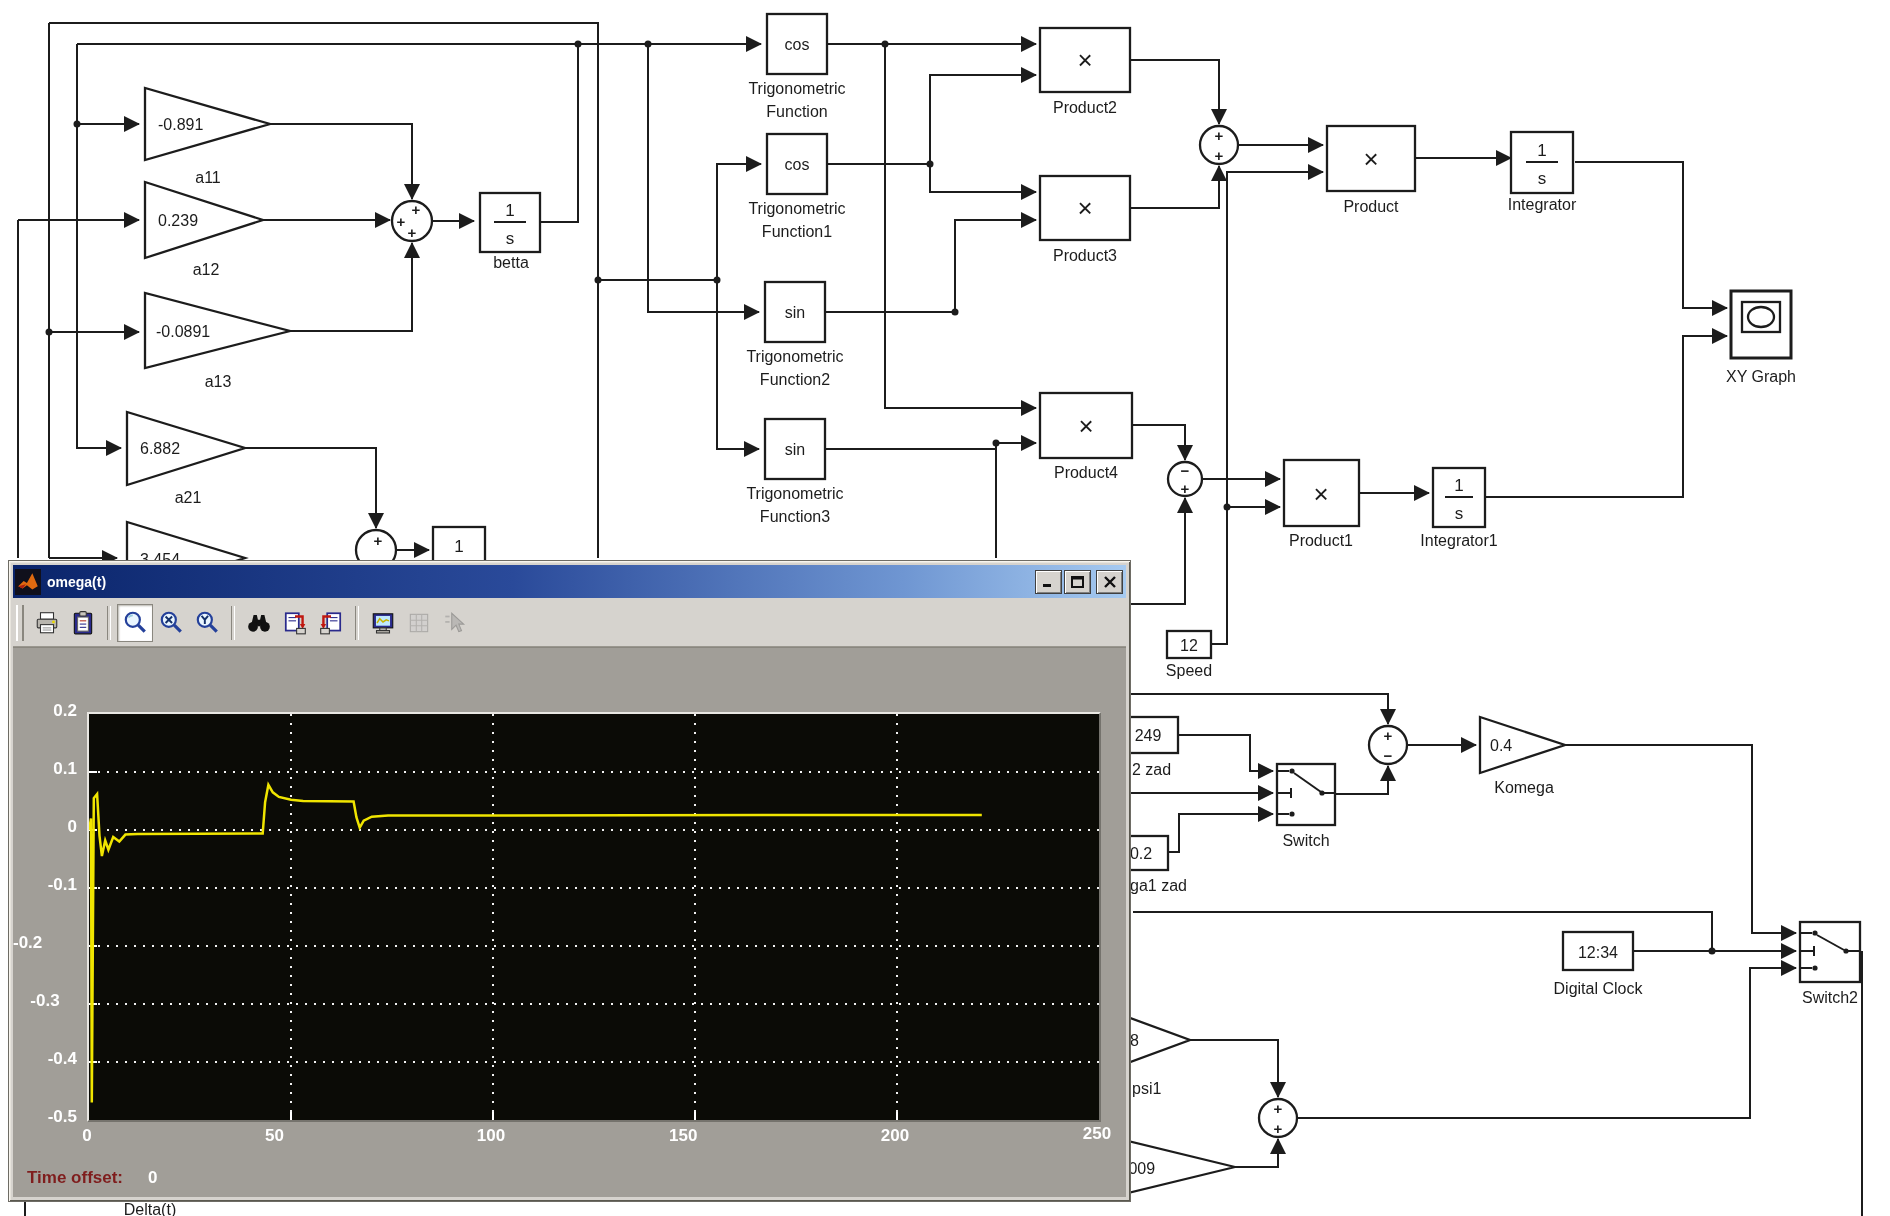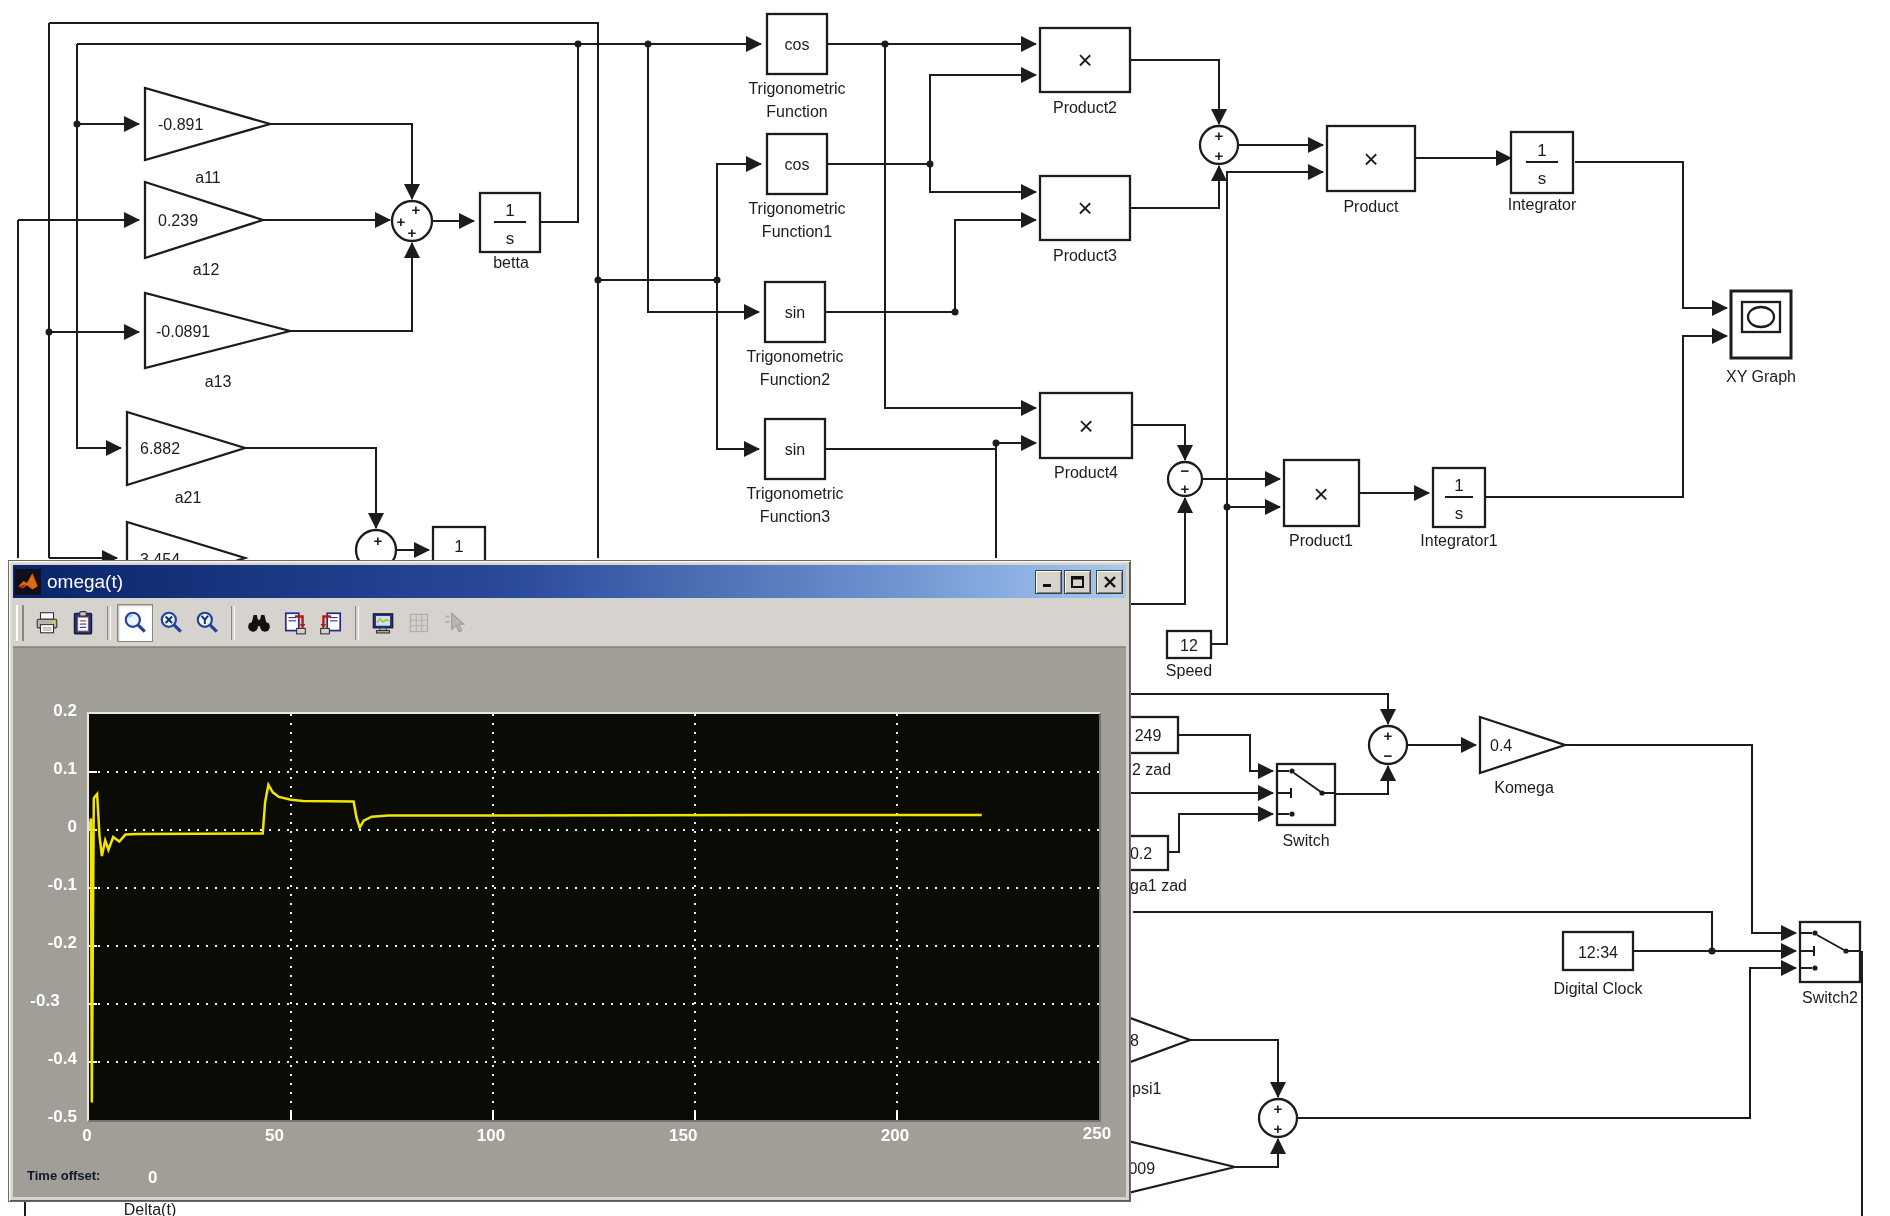--- a/index.html
+++ b/index.html
@@ -15,21 +15,21 @@
   .sum-sign{font-size:15px;font-weight:bold;}
 
   
   .scope-window{position:absolute;left:8px;top:560px;width:1121px;height:640px;z-index:10;
     background:#d6d3ce;border:1px solid #6e6c65;
     box-shadow:inset 1px 1px 0 #f8f5ee, inset -1px -1px 0 #5a584f, inset 2px 2px 0 #e7e4dd;}
   .titlebar{position:absolute;left:4px;right:4px;top:4px;height:33px;
     background:linear-gradient(90deg,#0a246a 0%,#2a4a9a 45%,#6f96d2 80%,#a6caf0 100%);
     display:flex;align-items:center;}
   .title-icon{width:26px;height:26px;margin-left:2px;flex:0 0 auto;}
-  .title-text{color:#ffffff;font-size:19px;font-weight:normal;margin-left:6px;flex:1 1 auto;
+  .title-text{color:#ffffff;font-size:14px;font-weight:bold;margin-left:6px;flex:1 1 auto;
     white-space:nowrap;}
   .win-btns{display:flex;gap:2px;margin-right:3px;}
   .win-btn{width:27px;height:24px;background:#d6d3ce;border:1px solid #404040;
     box-shadow:inset 1px 1px 0 #ffffff, inset -1px -1px 0 #808080;
     display:flex;align-items:center;justify-content:center;padding:0;cursor:default;}
   .win-btn.close{margin-left:3px;}
   .toolbar{position:absolute;left:4px;right:4px;top:39px;height:46px;background:#d6d3ce;
     display:flex;align-items:center;border-bottom:1px solid #9a978f;box-shadow:0 1px 0 #fff;}
   .tb-handle{width:4px;height:36px;margin:0 5px 0 3px;border-left:2px solid #ffffff;
     border-right:2px solid #8a877f;}
@@ -39,21 +39,21 @@
     box-shadow:inset 1px 1px 2px #b8b5ae;}
   .tool-btn.disabled svg{filter:grayscale(1) opacity(.45);}
   .tb-sep{width:2px;height:34px;margin:0 6px;border-left:1px solid #8a877f;
     border-right:1px solid #ffffff;}
   .scope-client{position:absolute;left:4px;right:4px;top:86px;bottom:4px;background:#a19e98;
     border-top:1px solid #8a877f;}
   .plot-black{position:absolute;left:74px;top:64px;width:1010px;height:406px;background:#0b0b06;
     border-top:2px solid #e9e7e2;border-left:2px solid #e9e7e2;
     border-right:2px solid #75736d;border-bottom:2px solid #75736d;}
   .tick{position:absolute;color:#ffffff;font-size:17px;font-weight:bold;}
-  .status-label{position:absolute;left:14px;top:520px;color:#0f172a;font-size:13px;font-weight:bold;}
+  .status-label{position:absolute;left:14px;top:520px;color:#7f1d1d;font-size:17px;font-weight:bold;}
   .status-value{position:absolute;left:135px;top:520px;color:#ffffff;font-size:17px;font-weight:bold;}
 </style>
 </head>
 <body>
 
 <div id="stage">
 
 <svg id="diagram-svg" width="1890" height="1216" viewBox="0 0 1890 1216">
   <defs>
     <marker id="arr" markerWidth="9" markerHeight="9" refX="7.5" refY="4" orient="auto">
@@ -501,21 +501,21 @@
         </g>
 
       <polyline points="0.0,116.0 2.0,104.4 2.8,388.6 4.8,84.1 8.1,80.0 10.5,121.8 12.9,142.1 16.2,126.4 19.4,135.7 24.2,123.0 30.3,127.6 36.4,120.6 48.5,120.1 173.7,119.5 176.1,88.2 179.4,70.8 183.8,78.3 189.9,82.9 202.0,85.8 214.1,87.0 264.6,87.6 267.4,103.2 270.7,113.7 274.7,106.7 282.8,102.7 299.0,101.5 892.8,100.9" fill="none" stroke="#f0e500" stroke-width="2.5"></polyline>
           </svg>
     </div>
     <div id="y-ticks">
           <span class="tick" style="left: 0px; width: 64px; text-align: right; top: 53px;">0.2</span>
           <span class="tick" style="left: 0px; width: 64px; text-align: right; top: 111px;">0.1</span>
           <span class="tick" style="left: 0px; width: 64px; text-align: right; top: 169px;">0</span>
           <span class="tick" style="left: 0px; width: 64px; text-align: right; top: 227px;">-0.1</span>
-          <span class="tick" style="left: 0px; width: 64px; text-align: right; top: 285px;">-0.2</span>
+          <span class="tick" style="left: 0px; width: 64px; top: 285px;">-0.2</span>
           <span class="tick" style="left: 0px; width: 64px; text-align: center; top: 343px;">-0.3</span>
           <span class="tick" style="left: 0px; width: 64px; text-align: right; top: 401px;">-0.4</span>
           <span class="tick" style="left: 0px; width: 64px; text-align: right; top: 459px;">-0.5</span>
         </div>
     <div id="x-ticks">
           <span class="tick" style="left: 50px; width: 48px; text-align: center; top: 478px;">0</span>
           <span class="tick" style="left: 252px; width: 48px; text-align: left; top: 478px;">50</span>
           <span class="tick" style="left: 454px; width: 48px; text-align: center; top: 478px;">100</span>
           <span class="tick" style="left: 656px; width: 48px; text-align: left; top: 478px;">150</span>
           <span class="tick" style="left: 858px; width: 48px; text-align: center; top: 478px;">200</span>

